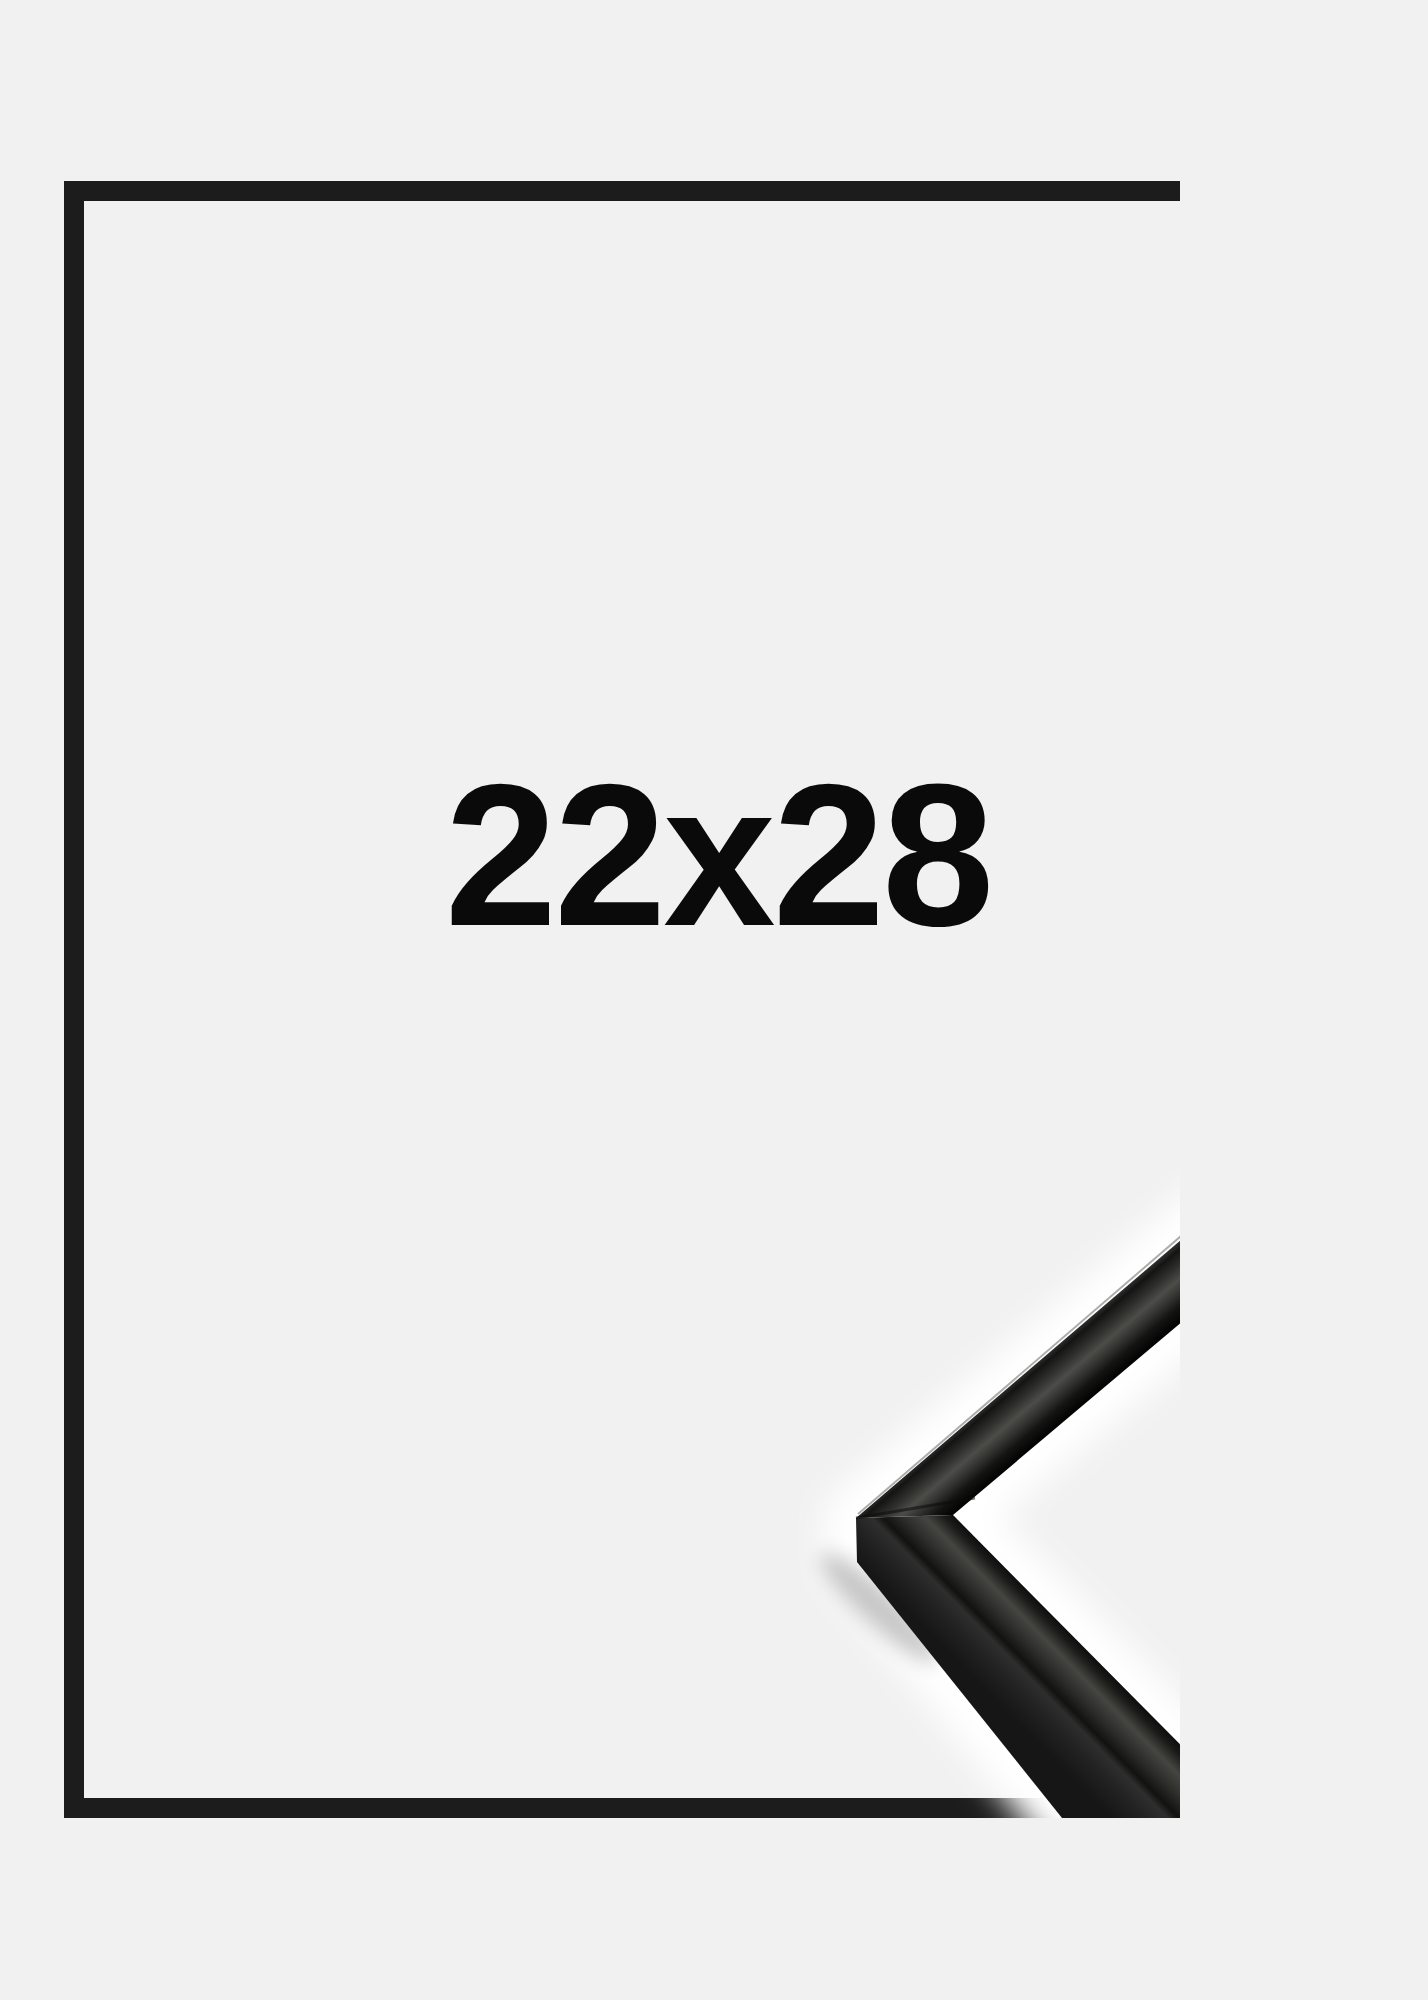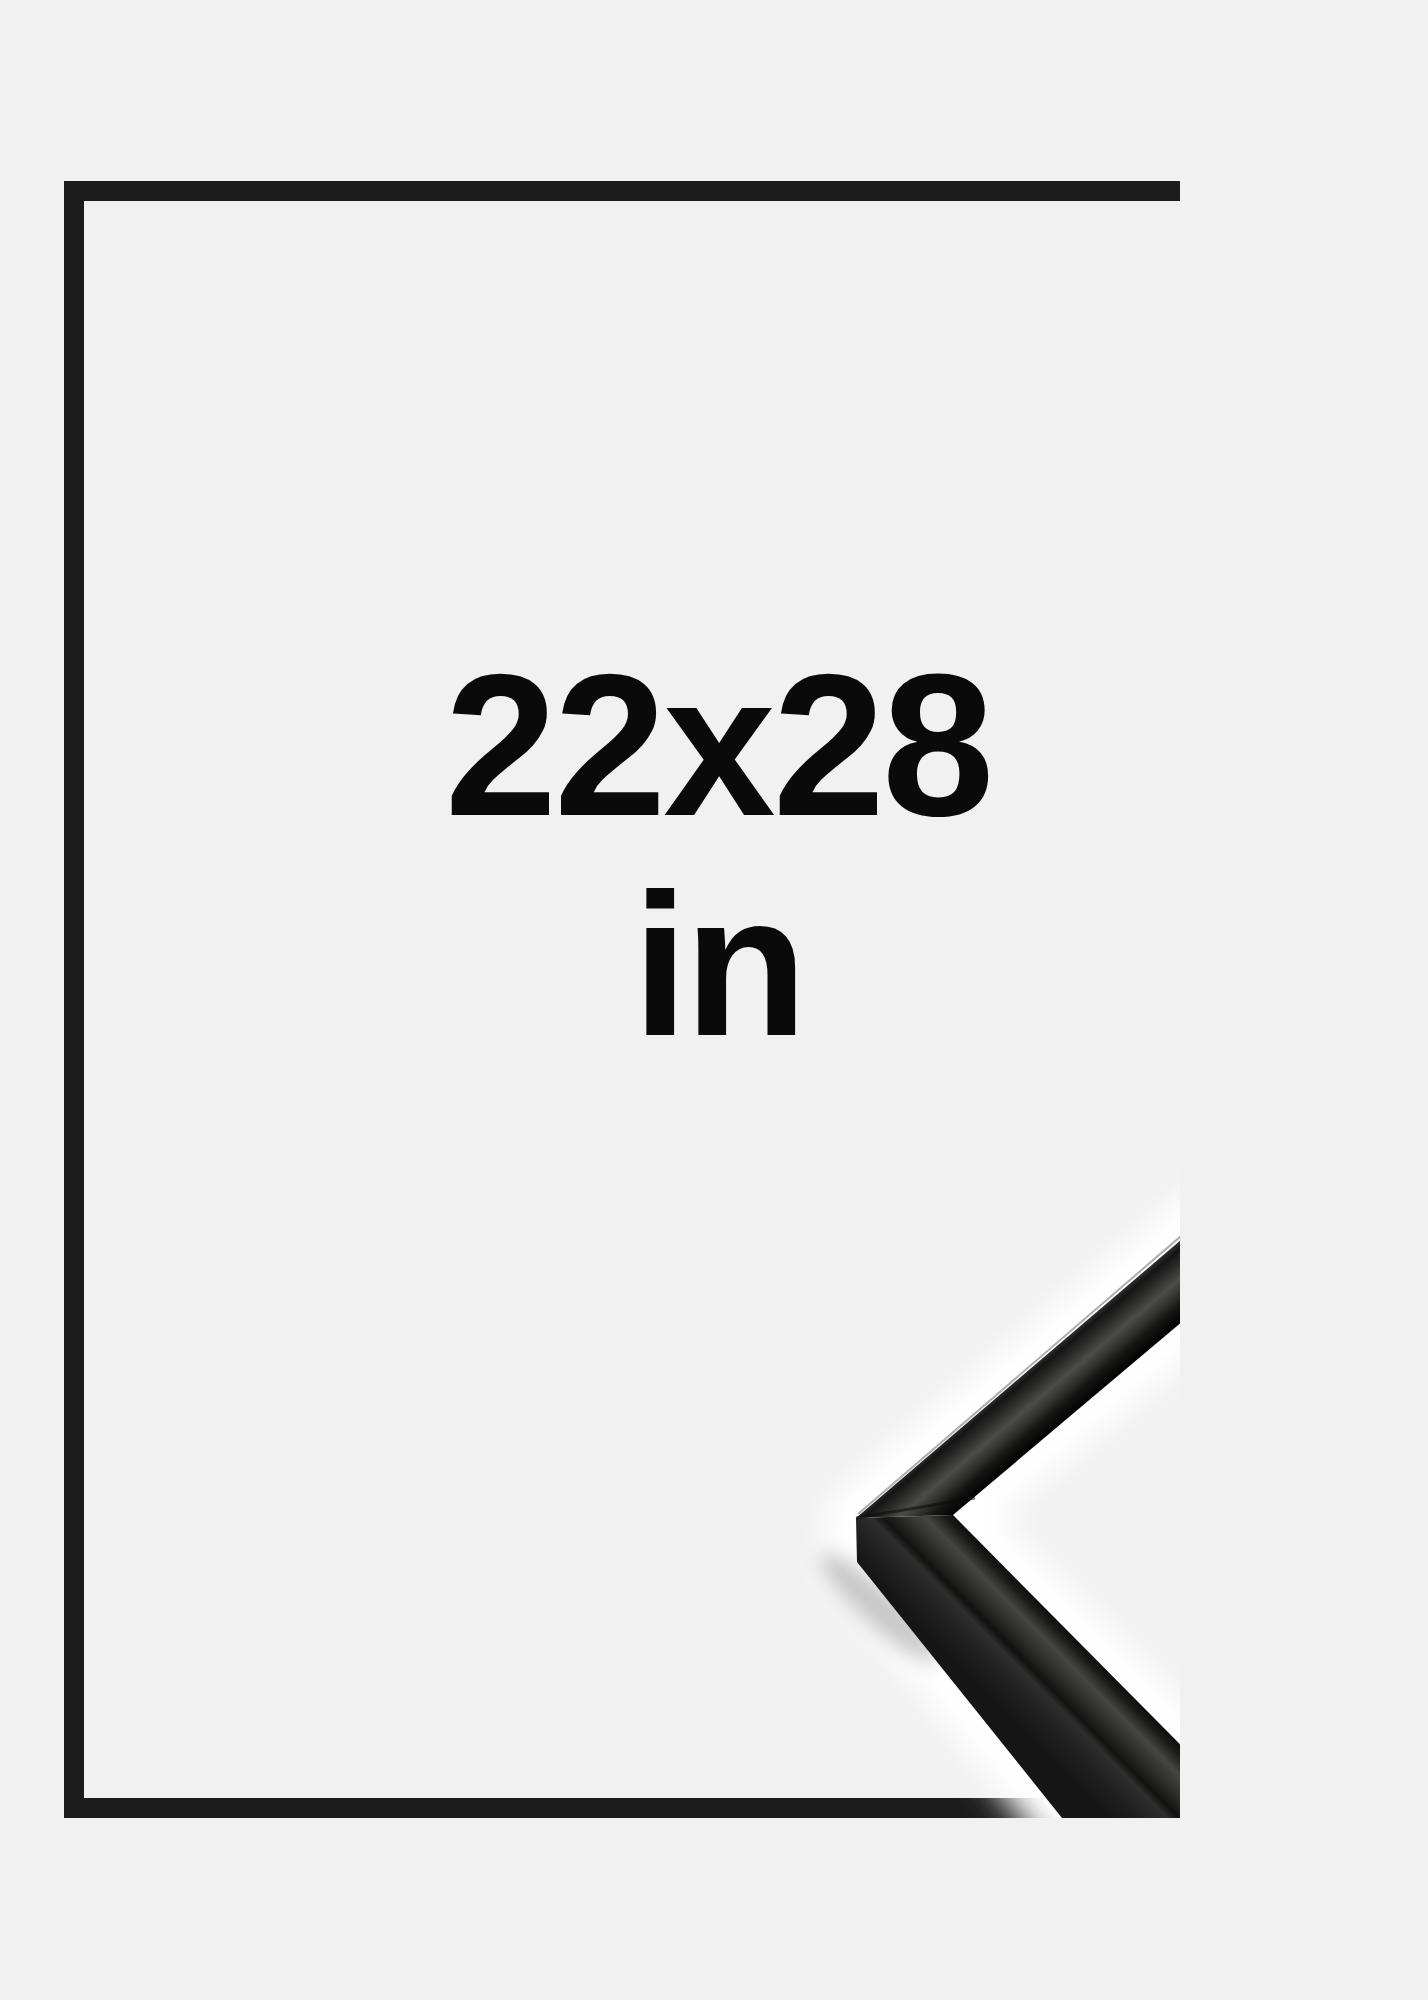--- a/index.html
+++ b/index.html
@@ -100,16 +100,15 @@
       <polygon points="856,1518 953,1515 1253,1818 1062,1818 857,1562" fill="url(#gLow)"></polygon>
 
       <line x1="856" y1="1518" x2="975" y2="1498" stroke="#0b0b0b" stroke-width="3" opacity="0.55"></line>
 
       <line x1="858" y1="1514" x2="1360" y2="1082" stroke="#4a4a4a" stroke-width="2" opacity="0.45"></line>
     </g>
   </svg>
 
   <div class="size-label">
     <div class="size-line">22x28</div>
-    <div class="unit-line">in</div>
   </div>
 
 </div>
 
 </body></html>

